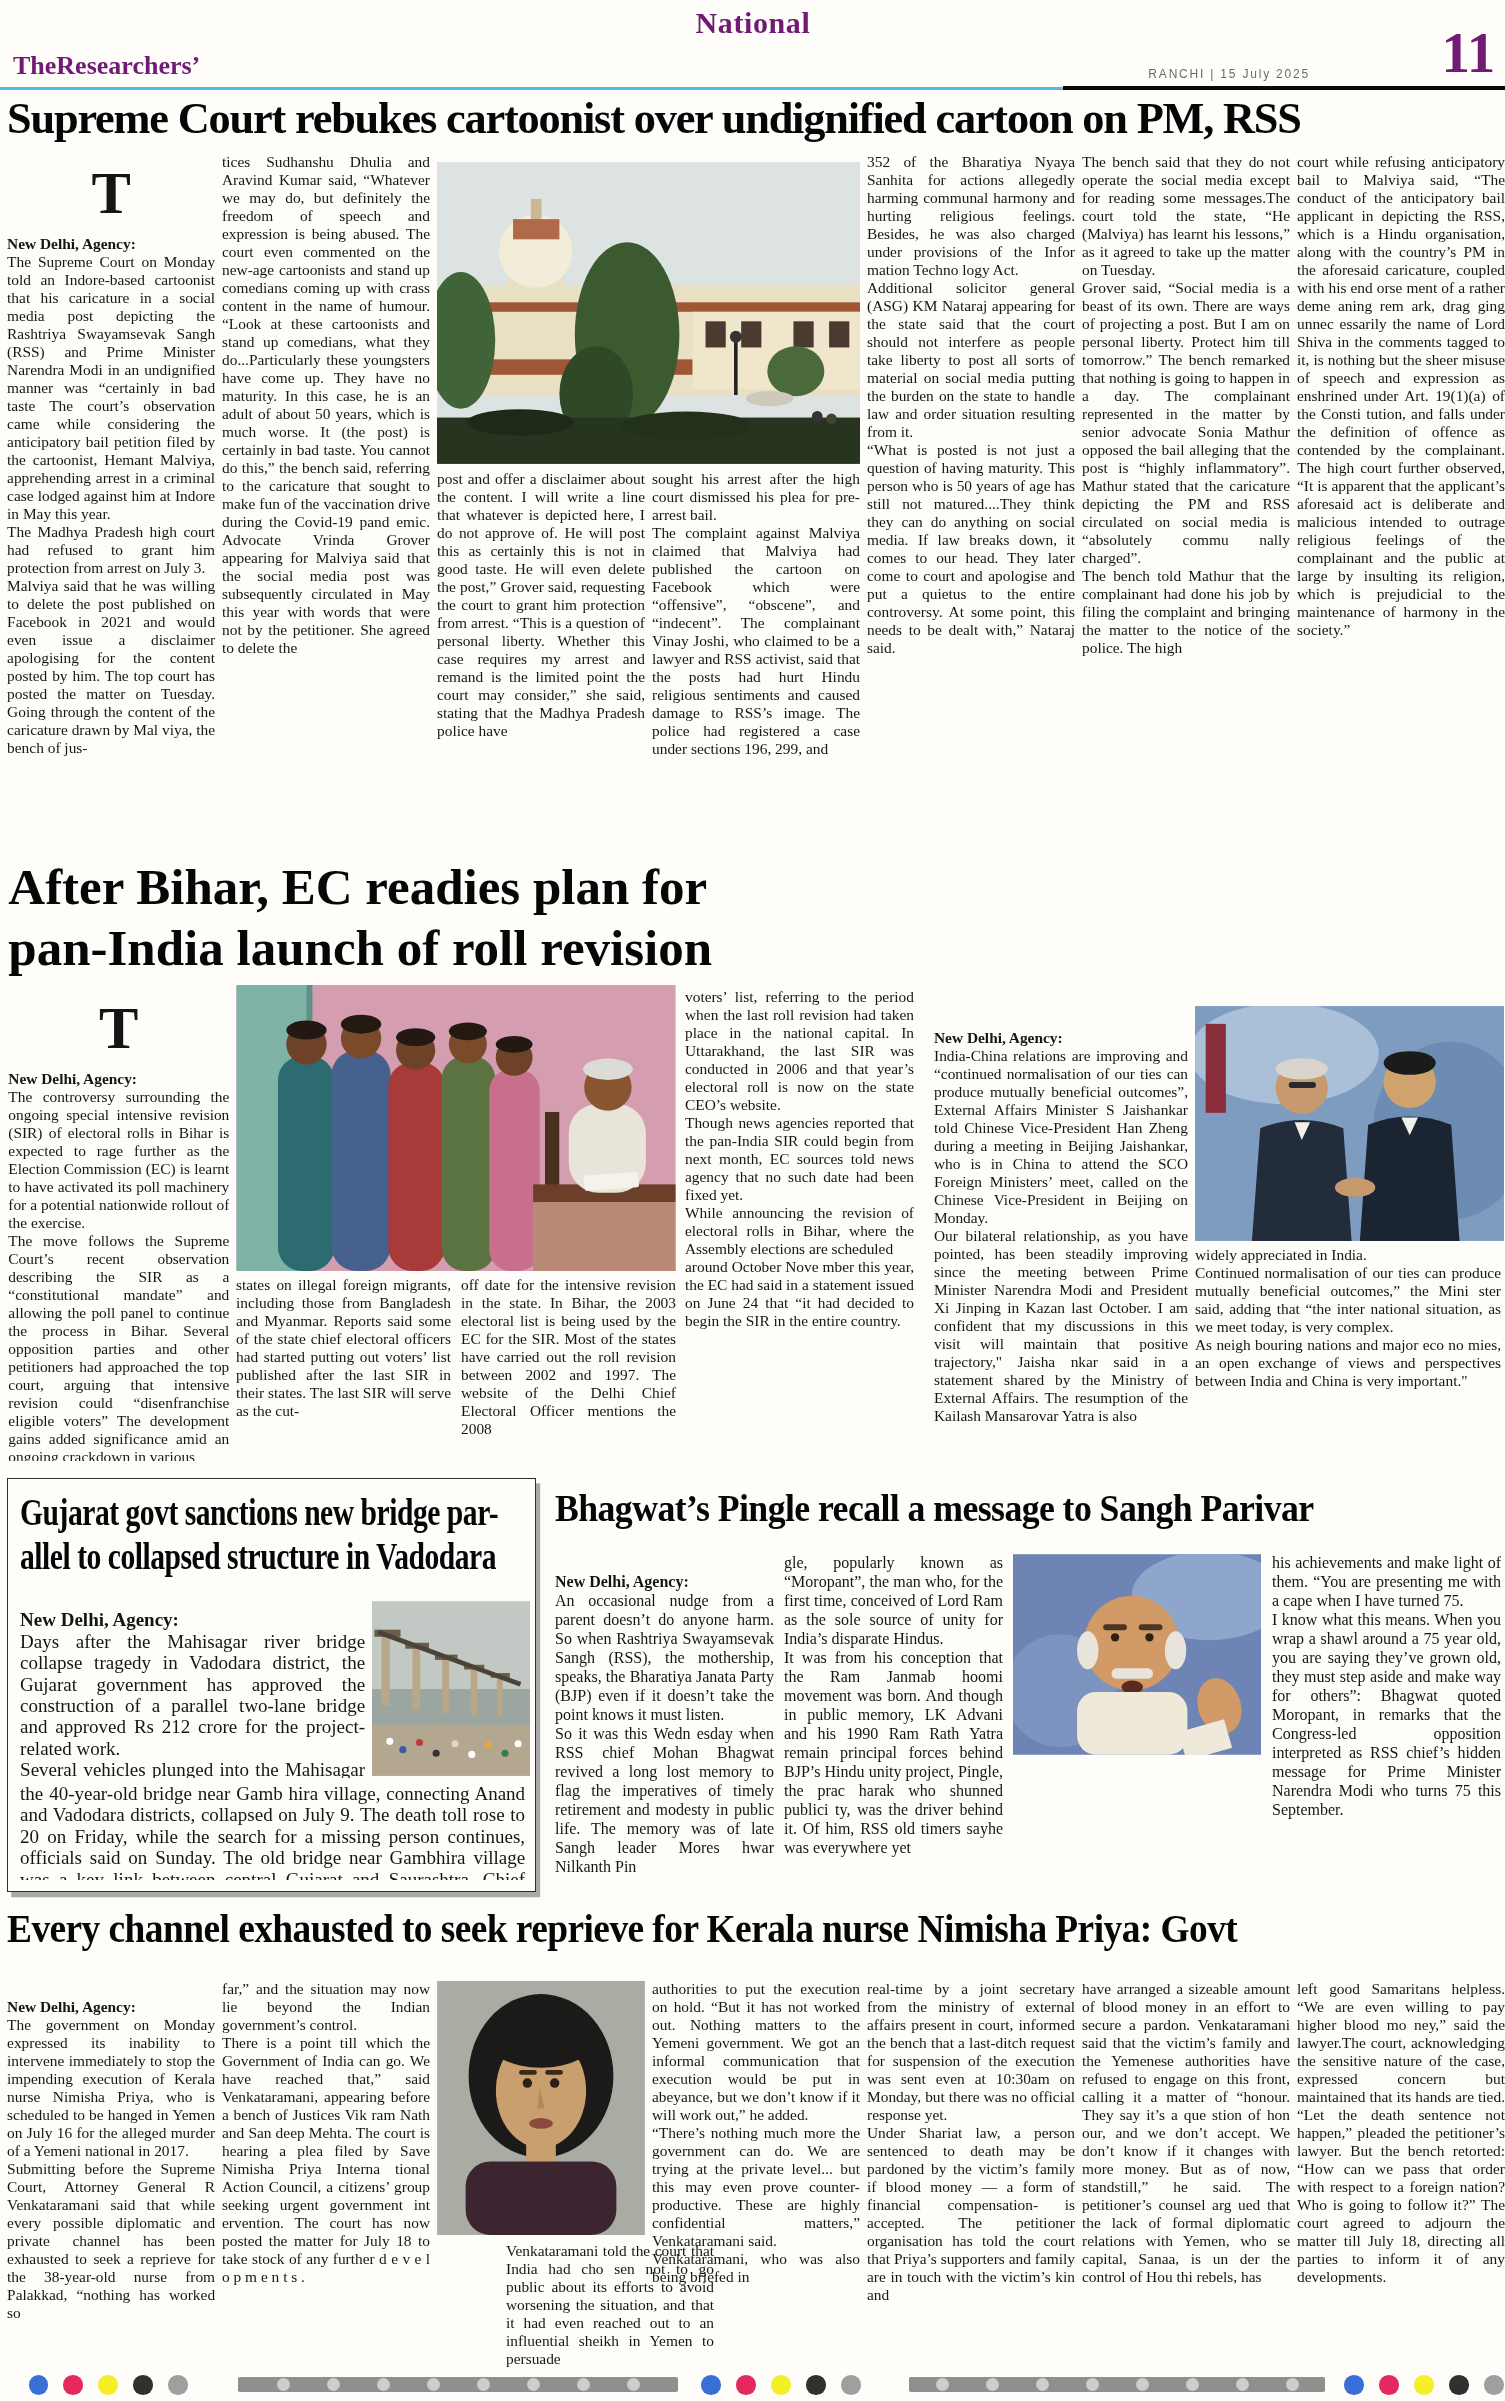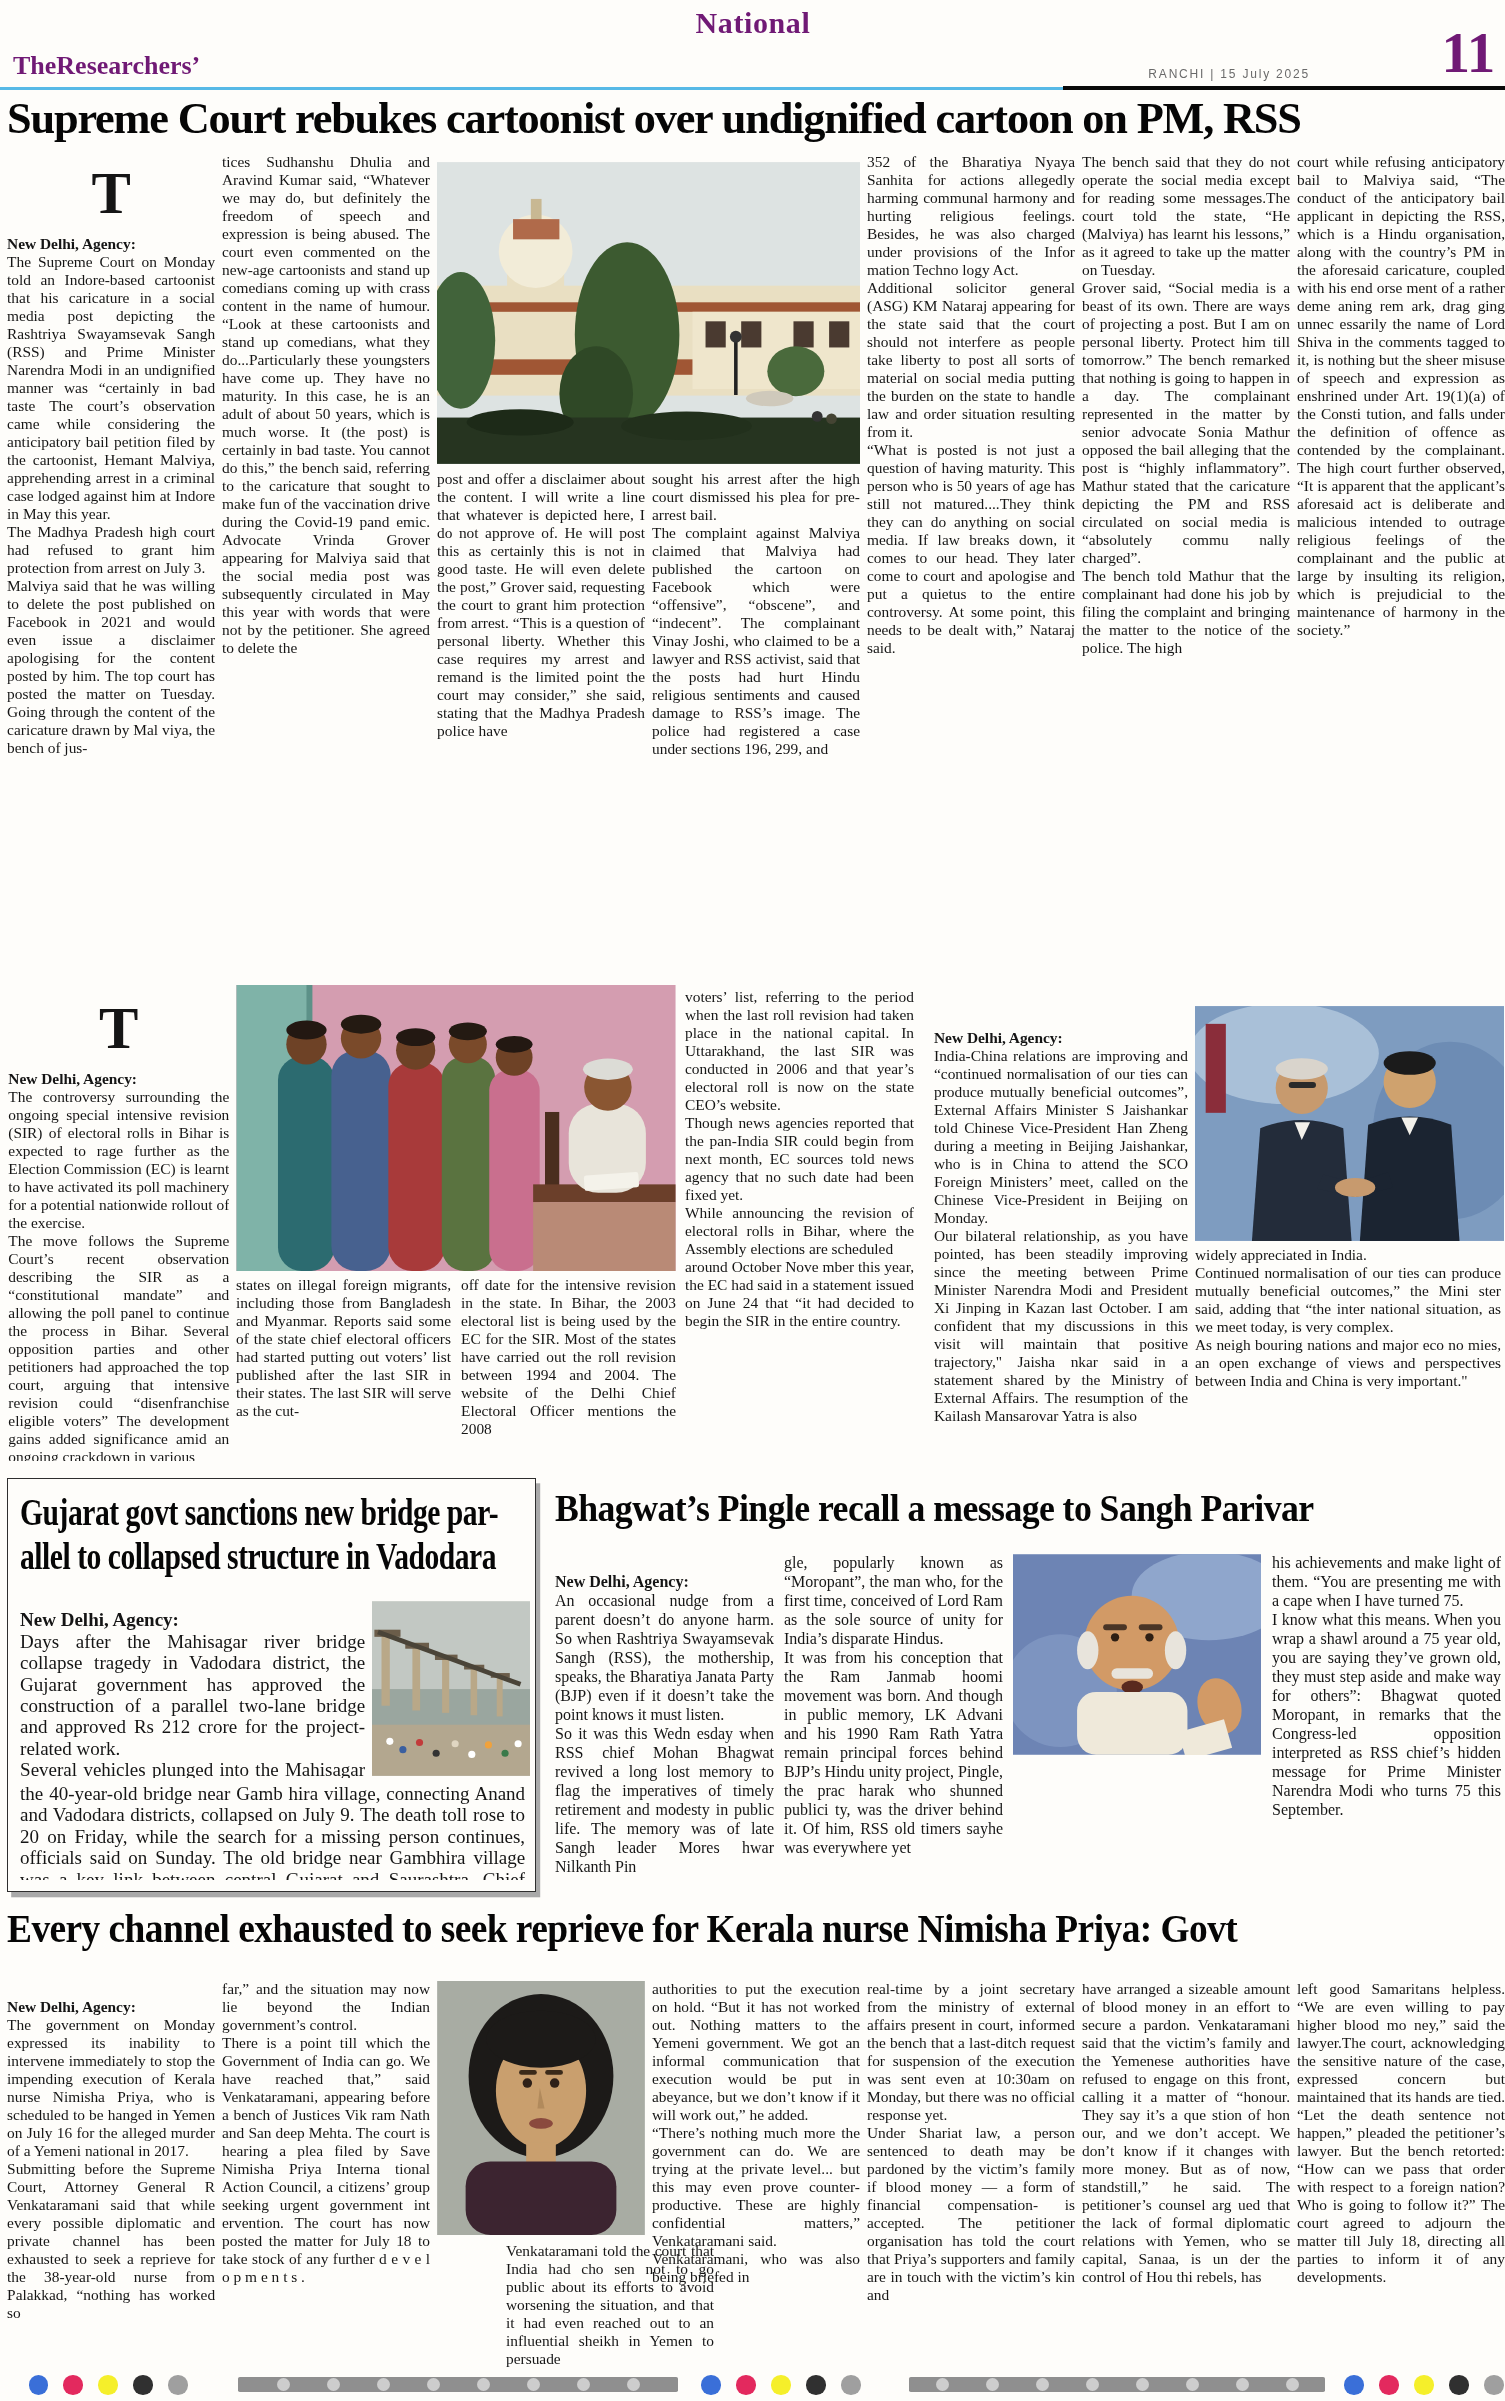--- a/index.html
+++ b/index.html
@@ -87,20 +87,24 @@
   <div class="abs body-text" style="left:652px;top:470px;width:208px;height:373px;">sought his arrest after the high court dismissed his plea for pre-arrest bail.
 The complaint against Malviya claimed that Malviya had published the cartoon on Facebook which were “offensive”, “obscene”, and “indecent”. The complainant Vinay Joshi, who claimed to be a lawyer and RSS activist, said that the posts had hurt Hindu religious sentiments and caused damage to RSS’s image. The police had registered a case under sections 196, 299, and</div>
   <div class="abs body-text" style="left:867px;top:153px;width:208px;height:690px;">352 of the Bharatiya Nyaya Sanhita for actions allegedly harming communal harmony and hurting religious feelings. Besides, he was also charged under provisions of the Infor mation Techno logy Act.
 Additional solicitor general (ASG) KM Nataraj appearing for the state said that the court should not interfere as people take liberty to post all sorts of material on social media putting the burden on the state to handle law and order situation resulting from it.
 “What is posted is not just a question of having maturity. This person who is 50 years of age has still not matured....They think they can do anything on social media. If law breaks down, it comes to our head. They later come to court and apologise and put a quietus to the entire controversy. At some point, this needs to be dealt with,” Nataraj said.</div>
   <div class="abs body-text" style="left:1082px;top:153px;width:208px;height:690px;">The bench said that they do not operate the social media except for reading some messages.The court told the state, “He (Malviya) has learnt his lessons,” as it agreed to take up the matter on Tuesday.
 Grover said, “Social media is a beast of its own. There are ways of projecting a post. But I am on personal liberty. Protect him till tomorrow.” The bench remarked that nothing is going to happen in a day. The complainant represented in the matter by senior advocate Sonia Mathur opposed the bail alleging that the post is “highly inflammatory”. Mathur stated that the caricature depicting the PM and RSS circulated on social media is “absolutely commu nally charged”.
 The bench told Mathur that the complainant had done his job by filing the complaint and bringing the matter to the notice of the police. The high</div>
   <div class="abs body-text" style="left:1297px;top:153px;width:208px;height:690px;">court while refusing anticipatory bail to Malviya said, “The conduct of the anticipatory bail applicant in depicting the RSS, which is a Hindu organisation, along with the country’s PM in the aforesaid caricature, coupled with his end orse ment of a rather deme aning rem ark, drag ging unnec essarily the name of Lord Shiva in the comments tagged to it, is nothing but the sheer misuse of speech and expression as enshrined under Art. 19(1)(a) of the Consti tution, and falls under the definition of offence as contended by the complainant. The high court further observed, “It is apparent that the applicant’s aforesaid act is deliberate and malicious intended to outrage religious feelings of the complainant and the public at large by insulting its religion, which is prejudicial to the maintenance of harmony in the society.”</div>
 
+  <div class="abs hl hl-ec" style="left:8.3px;top:857px;width:909px;">
+    <div>After Bihar, EC readies plan for</div>
+    <div>pan-India launch of roll revision</div>
+  </div>
 
   <div class="abs body-text" style="left:8.3px;top:988px;width:221px;height:473px;">
     <span class="giant-initial">T</span>
     <b class="lead">New Delhi, Agency:</b>
     <span>The controversy surrounding the ongoing special intensive revision (SIR) of electoral rolls in Bihar is expected to rage further as the Election Commission (EC) is learnt to have activated its poll machinery for a potential nationwide rollout of the exercise.
 The move follows the Supreme Court’s recent observation describing the SIR as a “constitutional mandate” and allowing the poll panel to continue the process in Bihar. Several opposition parties and other petitioners had approached the top court, arguing that intensive revision could “disenfranchise eligible voters” The development gains added significance amid an ongoing crackdown in various</span>
   </div>
 
   <svg class="abs photo" style="left:236px;top:985px;" width="440" height="286" viewBox="0 0 740 482">
     <rect width="740" height="482" fill="#d49db0"></rect>
@@ -124,21 +128,21 @@
     <rect x="520" y="214" width="24" height="150" fill="#4a2e1e"></rect>
     <rect x="500" y="336" width="240" height="30" fill="#6b3f2a"></rect>
     <rect x="560" y="200" width="130" height="150" rx="50" fill="#e8e4da"></rect>
     <circle cx="626" cy="172" r="40" fill="#8a5632"></circle>
     <ellipse cx="626" cy="142" rx="42" ry="18" fill="#dcdcd6"></ellipse>
     <rect x="586" y="318" width="92" height="26" rx="4" fill="#f4f2ea" transform="rotate(-4 632 331)"></rect>
     <rect x="500" y="366" width="240" height="116" fill="#b98a76"></rect>
   </svg>
 
   <div class="abs body-text" style="left:236px;top:1276px;width:215px;height:185px;">states on illegal foreign migrants, including those from Bangladesh and Myanmar. Reports said some of the state chief electoral officers had started putting out voters’ list published after the last SIR in their states. The last SIR will serve as the cut-</div>
-  <div class="abs body-text" style="left:461px;top:1276px;width:215px;height:185px;">off date for the intensive revision in the state. In Bihar, the 2003 electoral list is being used by the EC for the SIR. Most of  the states have carried out the roll revision between 1994 and 2004. The website of the Delhi Chief Electoral Officer mentions the 2008</div>
+  <div class="abs body-text" style="left:461px;top:1276px;width:215px;height:185px;">off date for the intensive revision in the state. In Bihar, the 2003 electoral list is being used by the EC for the SIR. Most of  the states have carried out the roll revision between 2002 and 1997. The website of the Delhi Chief Electoral Officer mentions the 2008</div>
   <div class="abs body-text" style="left:685px;top:988px;width:229px;height:473px;">voters’ list, referring to the period when the last roll revision had taken place in the national capital. In Uttarakhand, the last SIR was conducted in 2006 and that year’s electoral roll is now on the state CEO’s website.
 Though news agencies reported that the pan-India SIR could begin from next month, EC sources told news agency that no such date had been fixed yet.
 While announcing the revision of electoral rolls in Bihar, where the Assembly elections are scheduled
 around October  Nove mber this year, the EC had said in a statement issued on June 24 that “it had decided to begin the SIR in the entire country.</div>
 
 
   <div class="abs body-text" style="left:934px;top:1011px;width:254px;height:450px;">
     <b class="lead">New Delhi, Agency:</b>
     <span>India-China relations are improving and “continued normalisation of our ties can produce mutually beneficial outcomes”, External Affairs Minister S Jaishankar told Chinese Vice-President Han Zheng during a meeting in Beijing  Jaishankar, who is in China to attend the SCO Foreign Ministers’ meet, called on the Chinese Vice-President in Beijing on Monday.
 Our bilateral relationship, as you have pointed, has been steadily improving since the meeting between Prime Minister Narendra Modi and President Xi Jinping in Kazan last October. I am confident that my discussions in this visit will maintain that positive trajectory," Jaisha nkar said in a statement shared by the Ministry of External Affairs. The resumption of the Kailash Mansarovar Yatra is also</span>

